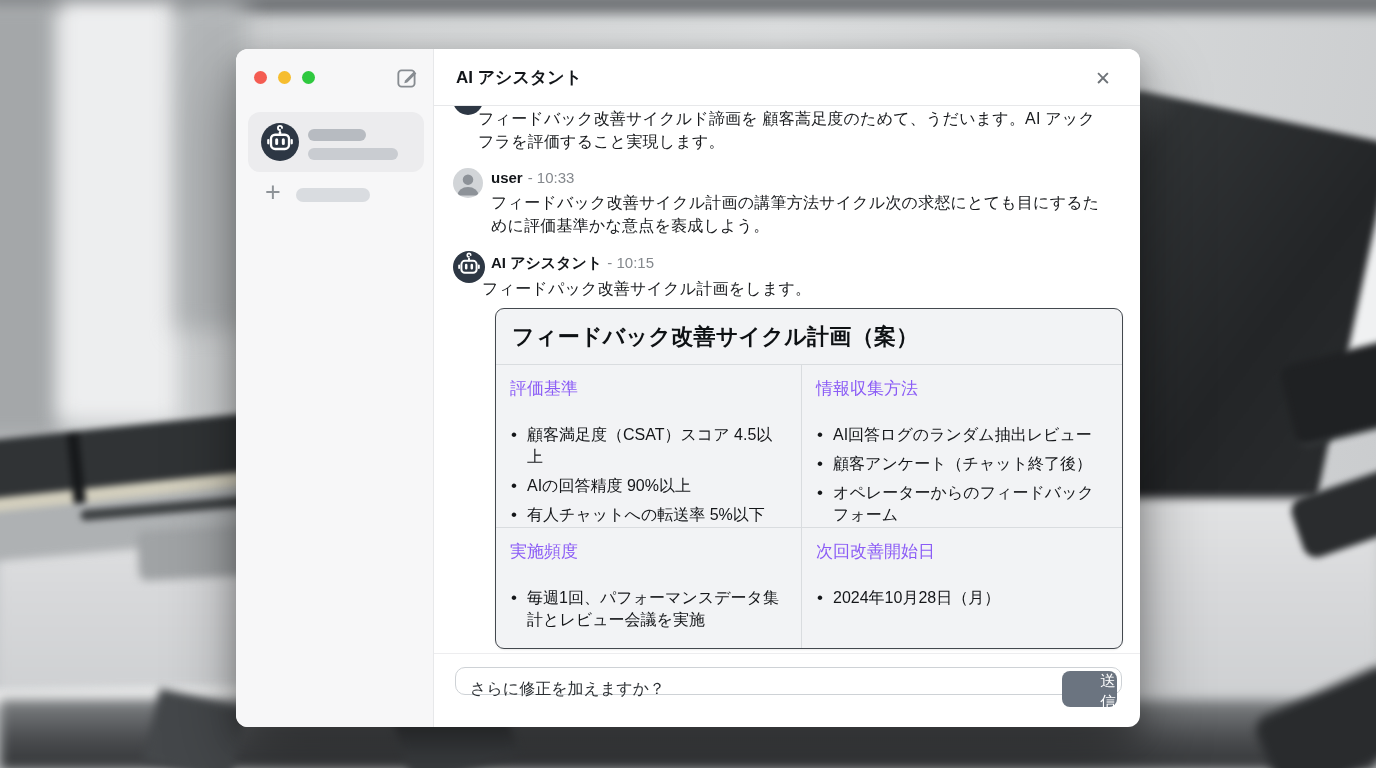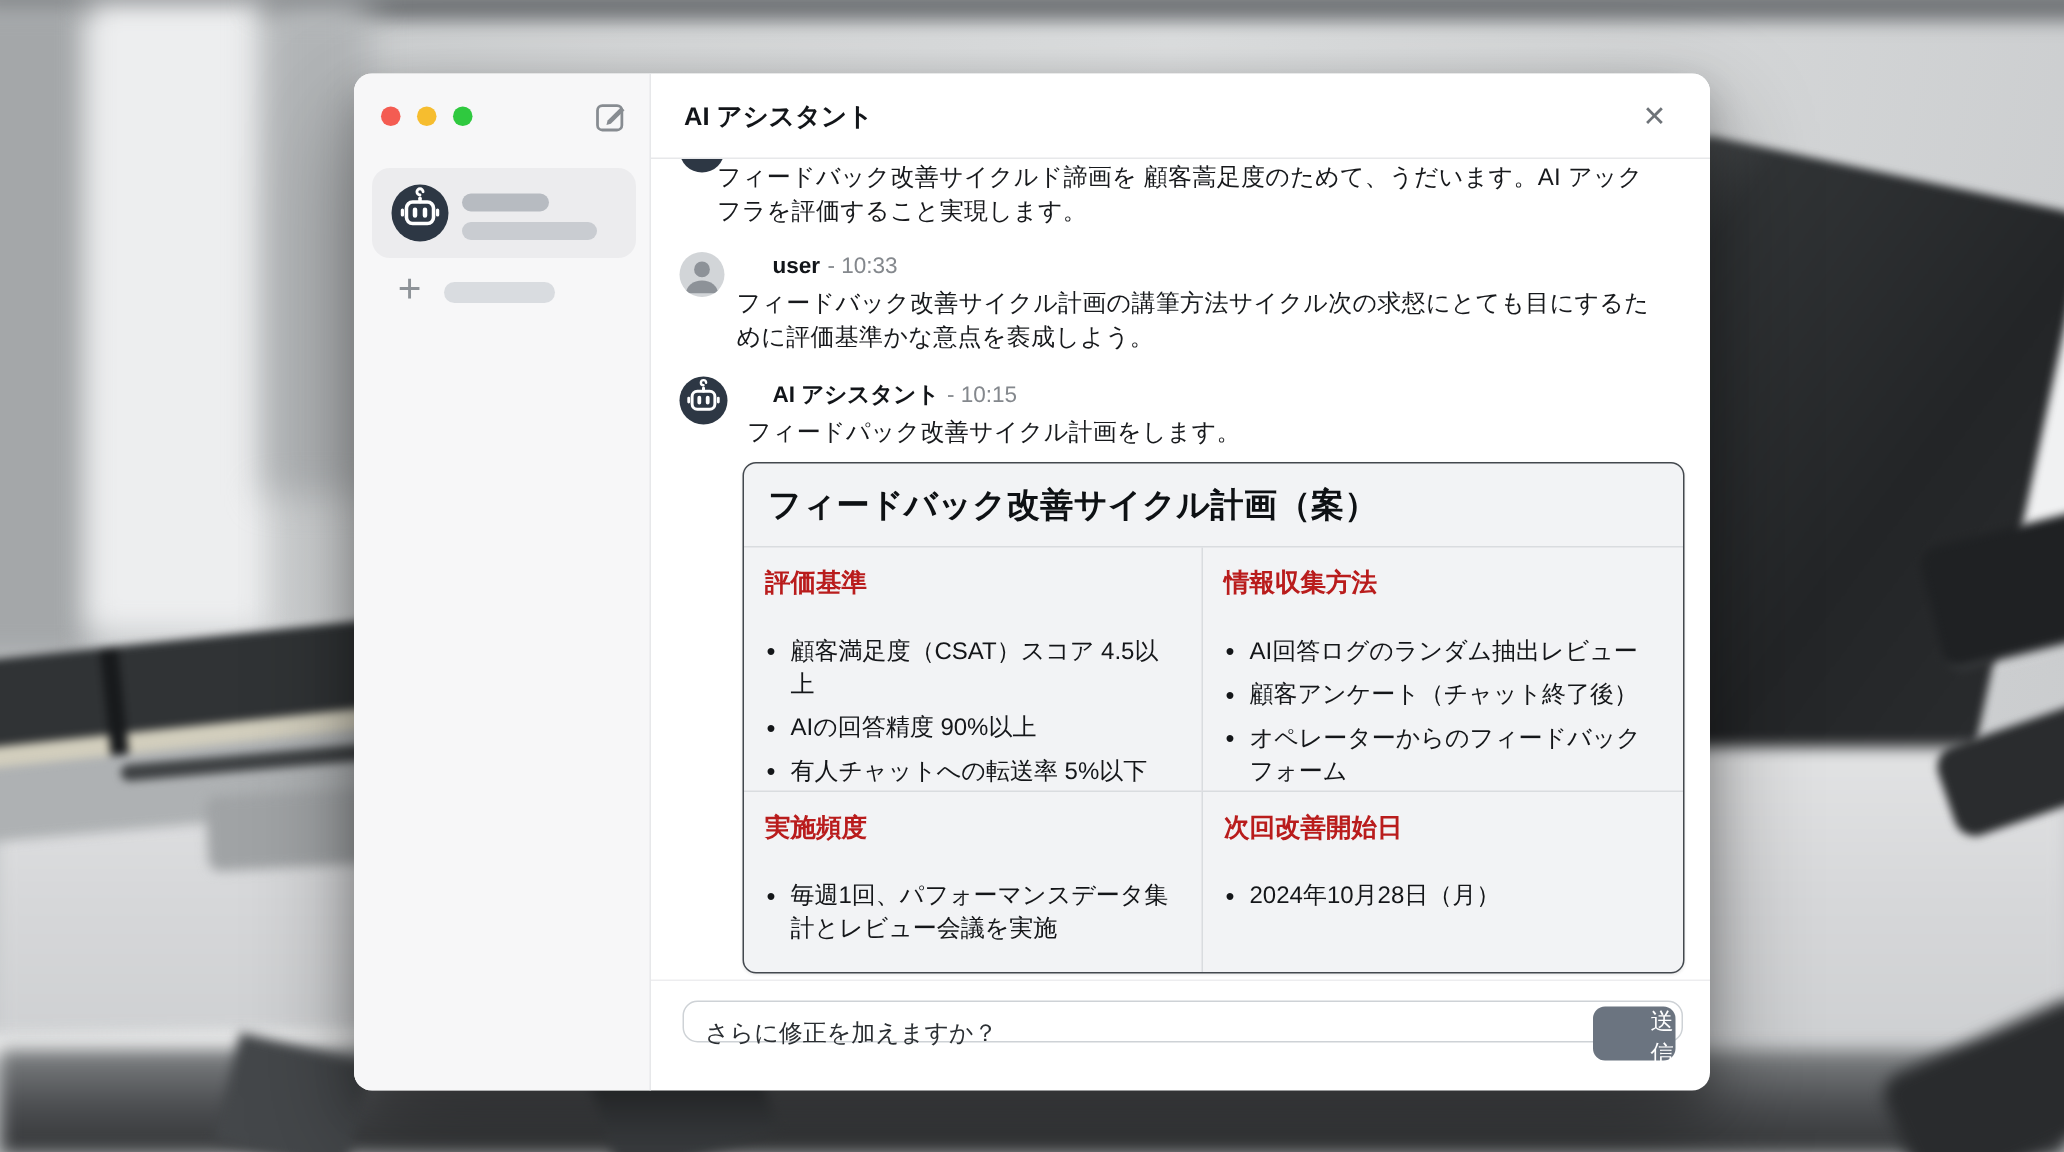--- a/index.html
+++ b/index.html
@@ -54,41 +54,41 @@
   .header h1 { position:absolute; left:22px; top:17px; font-size:17px; font-weight:700; color:#121519; }
   .close-btn { position:absolute; right:22px; top:14px; width:30px; height:30px; border:none; background:none; font-size:19px; color:#6e7378; cursor:pointer; }
 
   .chat { position:absolute; left:0; top:57px; right:0; bottom:0; overflow:hidden; }
   .avatar { border-radius:50%; overflow:hidden; }
   .avatar-bot { background:#2d3744; }
   .avatar-user { background:#d2d5d8; }
   .avatar svg { width:100%; height:100%; display:block; }
 
   .msg-text { position:absolute; font-size:16px; line-height:23px; color:#17191c; letter-spacing:.2px; }
-  .msg-meta { position:absolute; font-size:15px; height:20px; white-space:nowrap;margin-left:24px; }
+  .msg-meta { position:absolute; font-size:15px; height:20px; white-space:nowrap; }
   .msg-meta .sender { font-weight:700; color:#121519; }
   .msg-meta .time { color:#84888d; margin-left:5px; }
 
   .m0-avatar { position:absolute; left:19px; top:-21px; width:30px; height:30px; }
   .m0-text   { left:44px; top:1px; width:618px; }
   .m1-avatar { position:absolute; left:19px; top:62px; width:30px; height:30px; }
   .m1-meta   { left:57px; top:63px; }
   .m1-text   { left:57px; top:85px; width:624px; }
   .m2-avatar { position:absolute; left:19px; top:145px; width:32px; height:32px; }
   .m2-meta   { left:57px; top:148px; }
-  .m2-text   { left:64px; top:171px; width:624px; }
+  .m2-text   { left:48px; top:171px; width:624px; }
 
   
   .card { position:absolute; left:61px; top:202px; width:628px; background:#f2f3f5; border:1.5px solid #43484e; border-radius:9px; overflow:hidden; box-shadow:0 1px 2px rgba(0,0,0,.08); }
   .card-title { padding:13px 16px 12px; font-size:22px; font-weight:700; color:#0e1114; border-bottom:1px solid #d9dcdf; letter-spacing:.3px; }
   .card-grid { display:grid; grid-template-columns:305px 1fr; grid-template-rows:162px auto; }
   .cell { padding:12px 14px 10px; }
   .cell.right { border-left:1px solid #d9dcdf; }
   .cell.bottom { border-top:1px solid #d9dcdf; }
-  .cell h3 { font-size:17px; font-weight:700; color:#b91c1c; margin-bottom:2px; }
+  .cell h3 { font-size:17px; font-weight:400; color:#8b5cf6; margin-bottom:2px; }
   .cell ul { list-style:none; margin-top:24px; }
   .cell li { position:relative; padding-left:17px; font-size:16px; line-height:22px; color:#141619; margin-bottom:7px; }
   .cell li::before { content:"•"; position:absolute; left:1px; top:0; font-size:17px; color:#141619; }
 
   
   .composer-divider { position:absolute; left:0; right:0; top:547px; height:1px; background:#ededef; }
   .composer { position:absolute; left:21px; top:561px; width:667px; height:28px; border:1px solid #ced2d6; border-radius:10px; background:#fff; }
   .composer input { position:absolute; left:0; top:0; width:595px; height:42px; border:none; outline:none; background:none; padding:0 14px; font-size:16px; color:#2b2f33; font-family:inherit; }
   .send-btn { position:absolute; right:4px; top:3px; width:55px; height:36px; background:#6b7480; color:#fff; border:none; border-radius:8px; font-size:15.5px; cursor:pointer; font-family:inherit;padding-left:37px; }
 </style>

